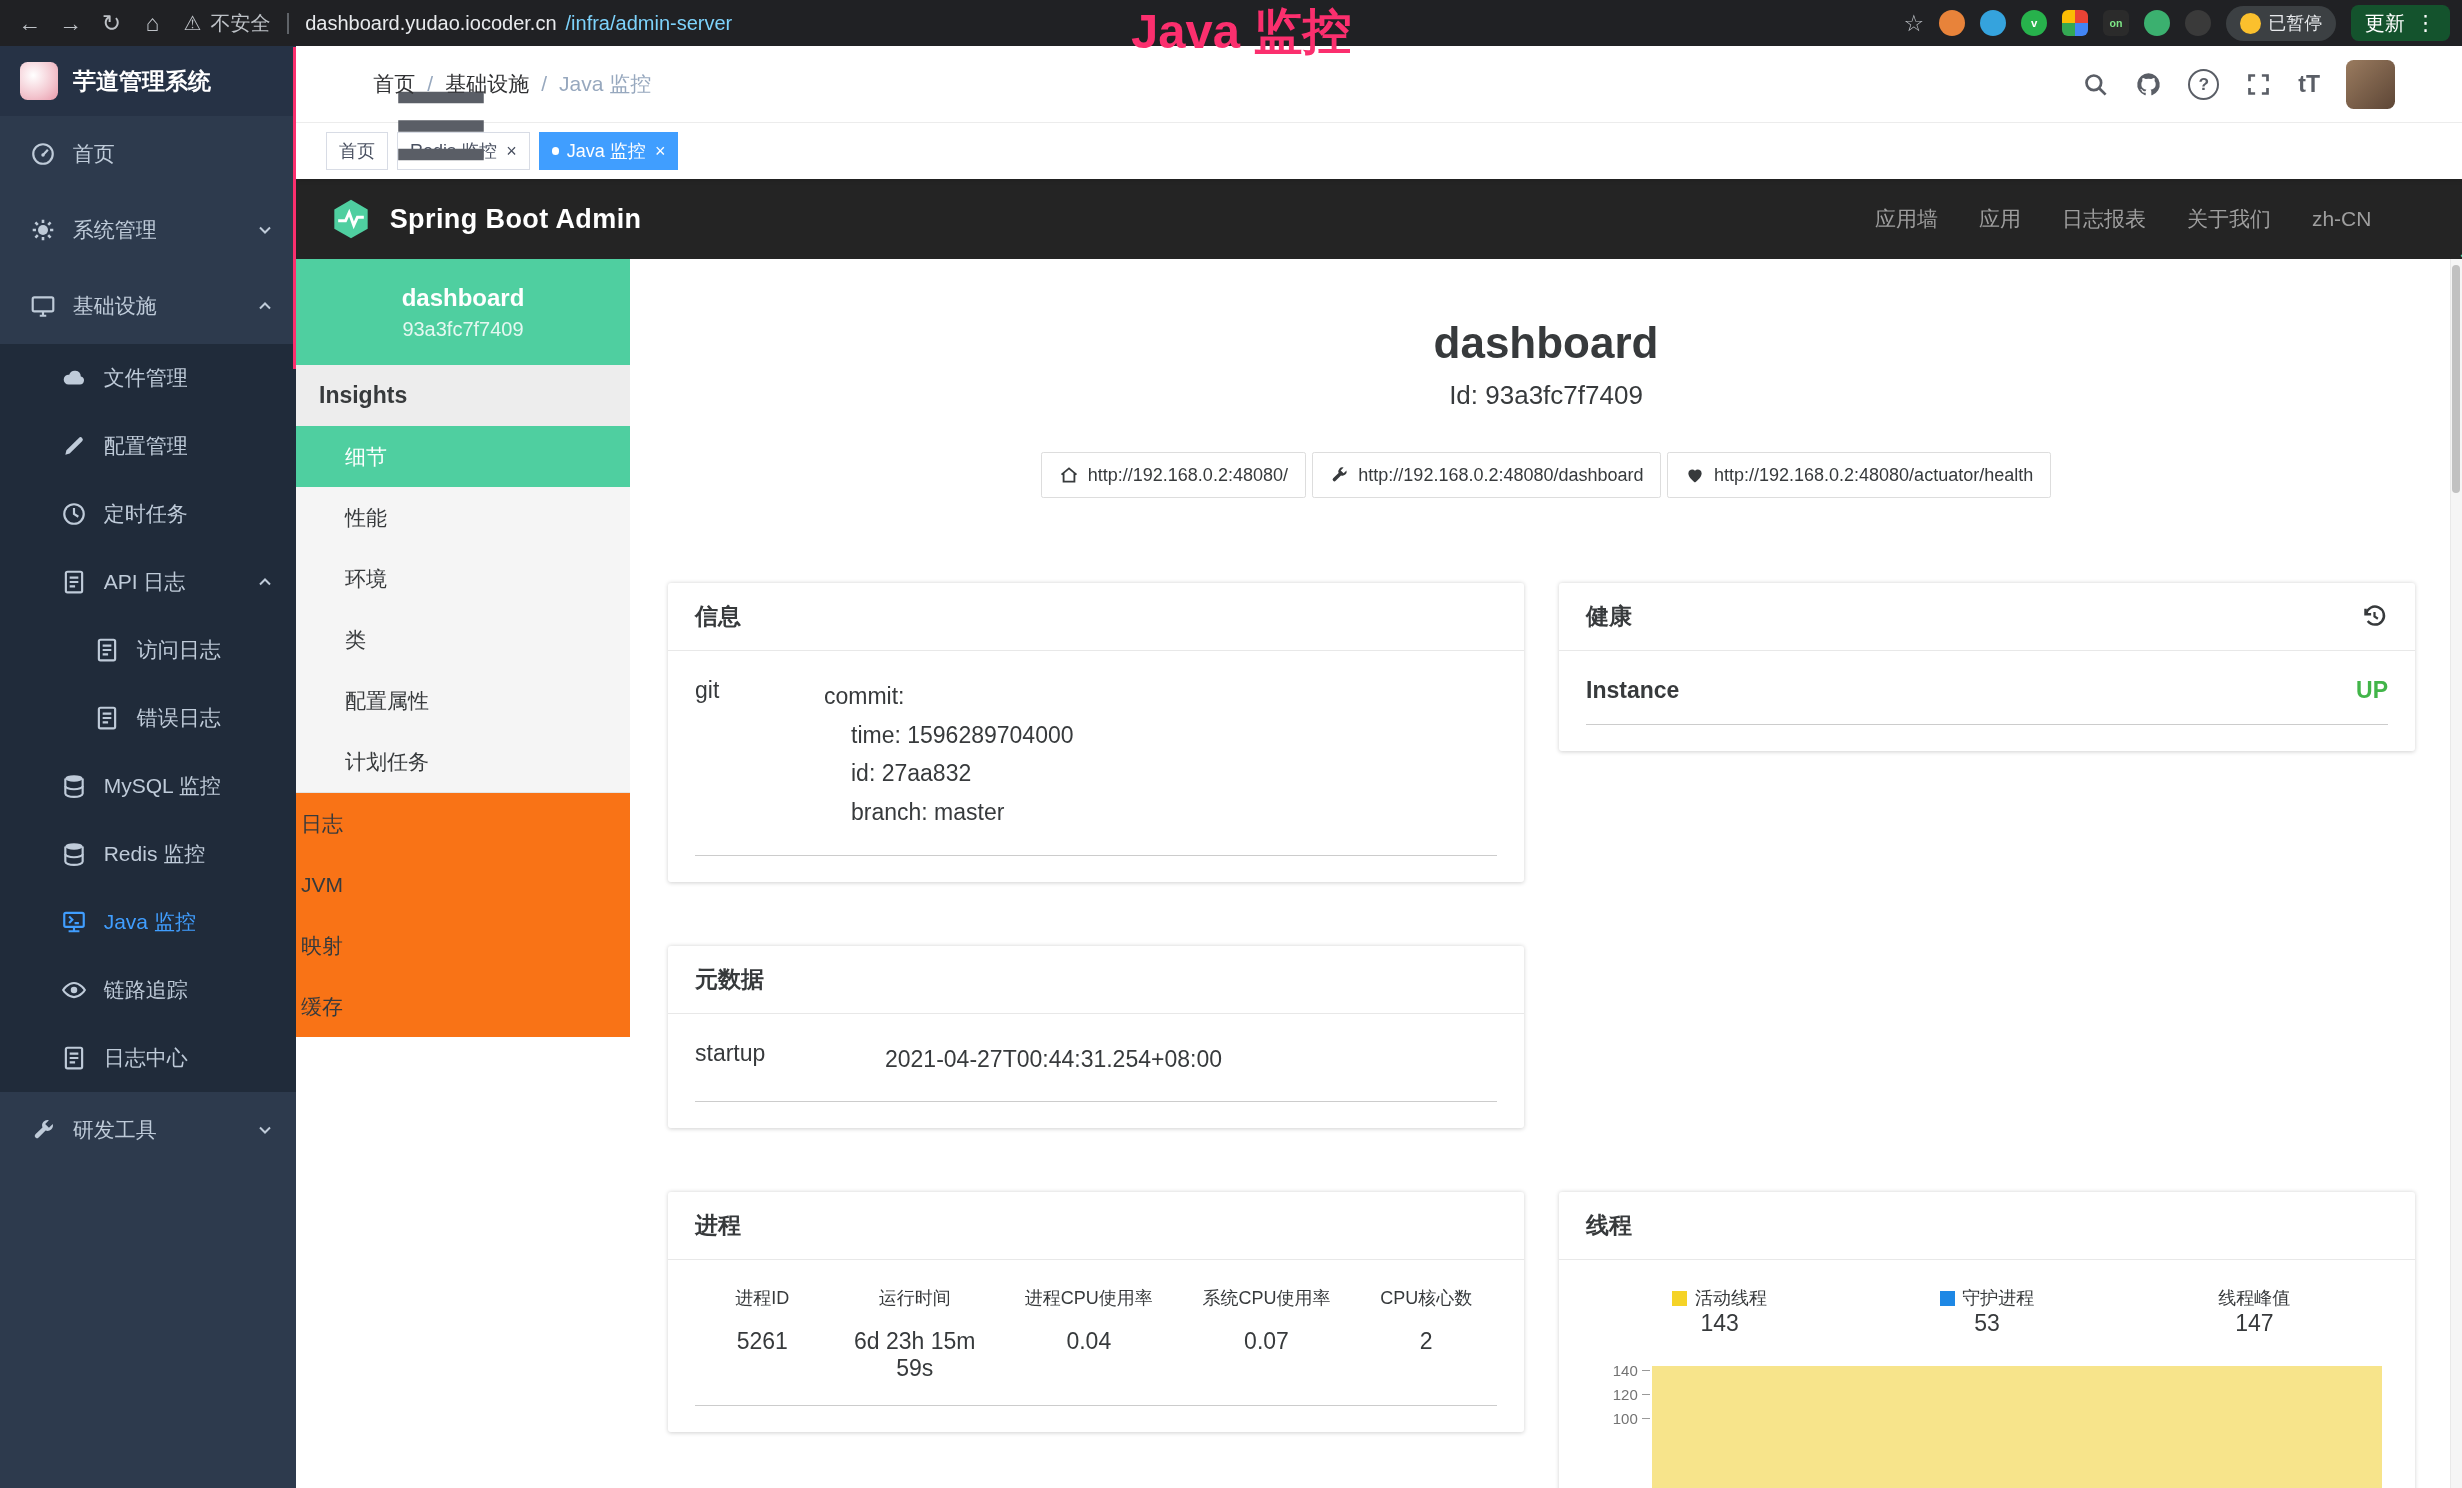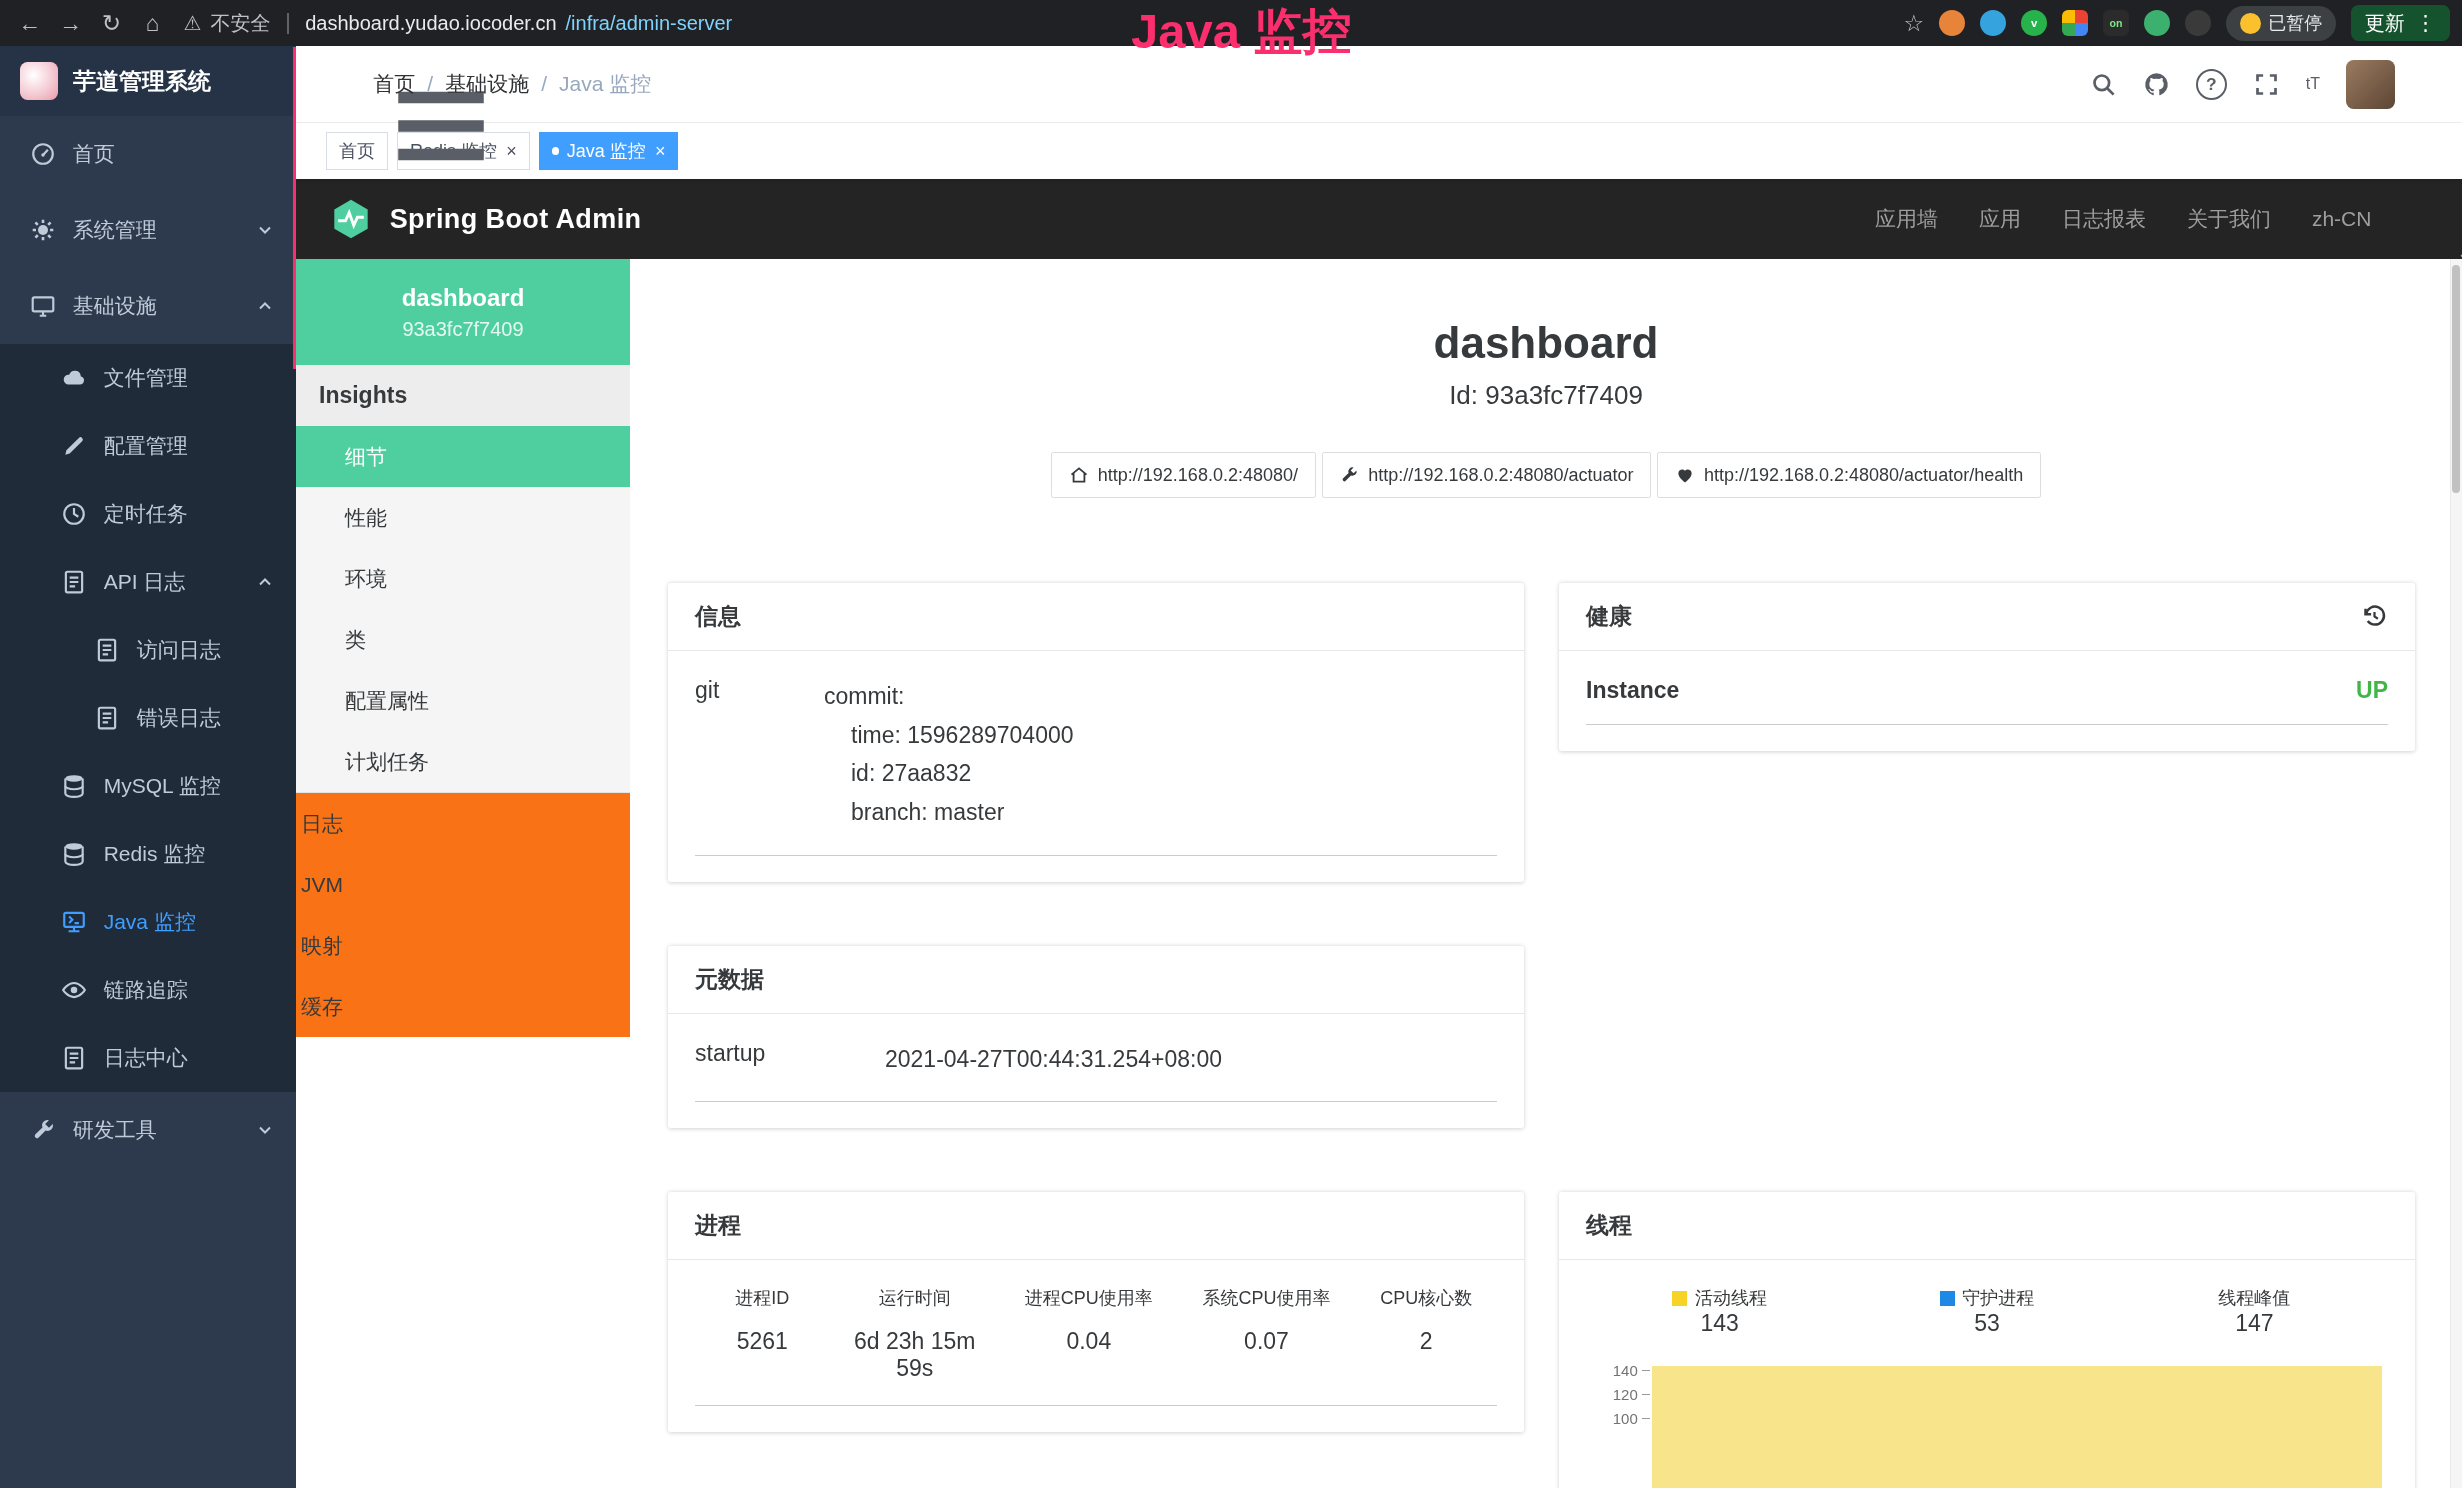--- a/index.html
+++ b/index.html
@@ -51,21 +51,21 @@
   .app-header{height:76px;background:#fff;display:flex;align-items:center;padding:0 23px;
               border-bottom:0.8px solid #ececec;position:relative;z-index:3}
   .burger{width:30px;height:30px;color:#5a5e66;margin:0 16.7px 0 7.6px;cursor:pointer}
   .crumb{font-size:21px;color:#303133;display:flex;gap:12px;align-items:center}
   .crumb .sep{color:#97a8be}
   .crumb .last{color:#97a8be}
   .header-icons{margin-left:auto;display:flex;align-items:center;gap:26px;color:#5a5e66}
   .hicon{width:27px;height:27px;cursor:pointer}
   .qmark{width:27px;height:27px;border:2.3px solid #5a5e66;border-radius:50%;display:flex;align-items:center;
          justify-content:center;font-size:17.4px;font-weight:bold;cursor:pointer}
-  .tT{font-size:16px;font-weight:normal;cursor:pointer}
+  .tT{font-size:23px;font-weight:bold;cursor:pointer}
   .avatar{width:49px;height:49px;border-radius:7.6px;background:linear-gradient(135deg,#9a7b5f,#5d4636);cursor:pointer}
   .hcaret{width:18px;height:18px;color:#5a5e66;cursor:pointer}
   .tags{height:56px;background:#fff;display:flex;align-items:center;padding:0 30px;gap:9px;
         box-shadow:0 1.5px 4.6px rgba(0,0,0,.10);position:relative;z-index:2}
   .tag{display:flex;align-items:center;gap:7.6px;height:36px;padding:0 12px;border:0.8px solid #d8dce5;
        background:#fff;color:#495060;font-size:18px;cursor:pointer}
   .tag .dot{width:7.6px;height:7.6px;border-radius:50%;background:#fff}
   .tag .x{font-size:18px;margin-left:1.5px}
   .tag.on{border-color:#409eff;color:#fff}
 
@@ -542,21 +542,21 @@
                     </svg>
                   </span>
                 <span>http://192.168.0.2:48080/</span>
               </div>
               <div class="link-btn">
                 <span class="lic">
                     <svg viewBox="0 0 26 26" width="20" height="20">
                       <use href="#i-wrench"></use>
                     </svg>
                   </span>
-                <span>http://192.168.0.2:48080/actuator</span>
+                <span>http://192.168.0.2:48080/dashboard</span>
               </div>
               <div class="link-btn">
                 <span class="lic">
                     <svg viewBox="0 0 26 26" width="20" height="20">
                       <use href="#i-heart"></use>
                     </svg>
                   </span>
                 <span>http://192.168.0.2:48080/actuator/health</span>
               </div>
             </div>

